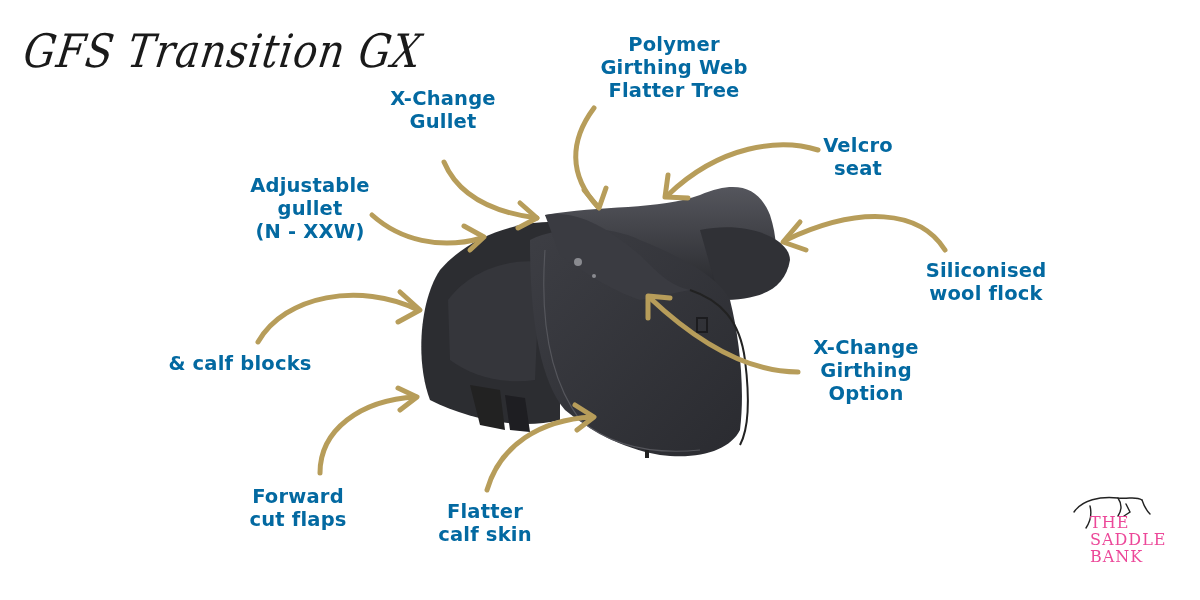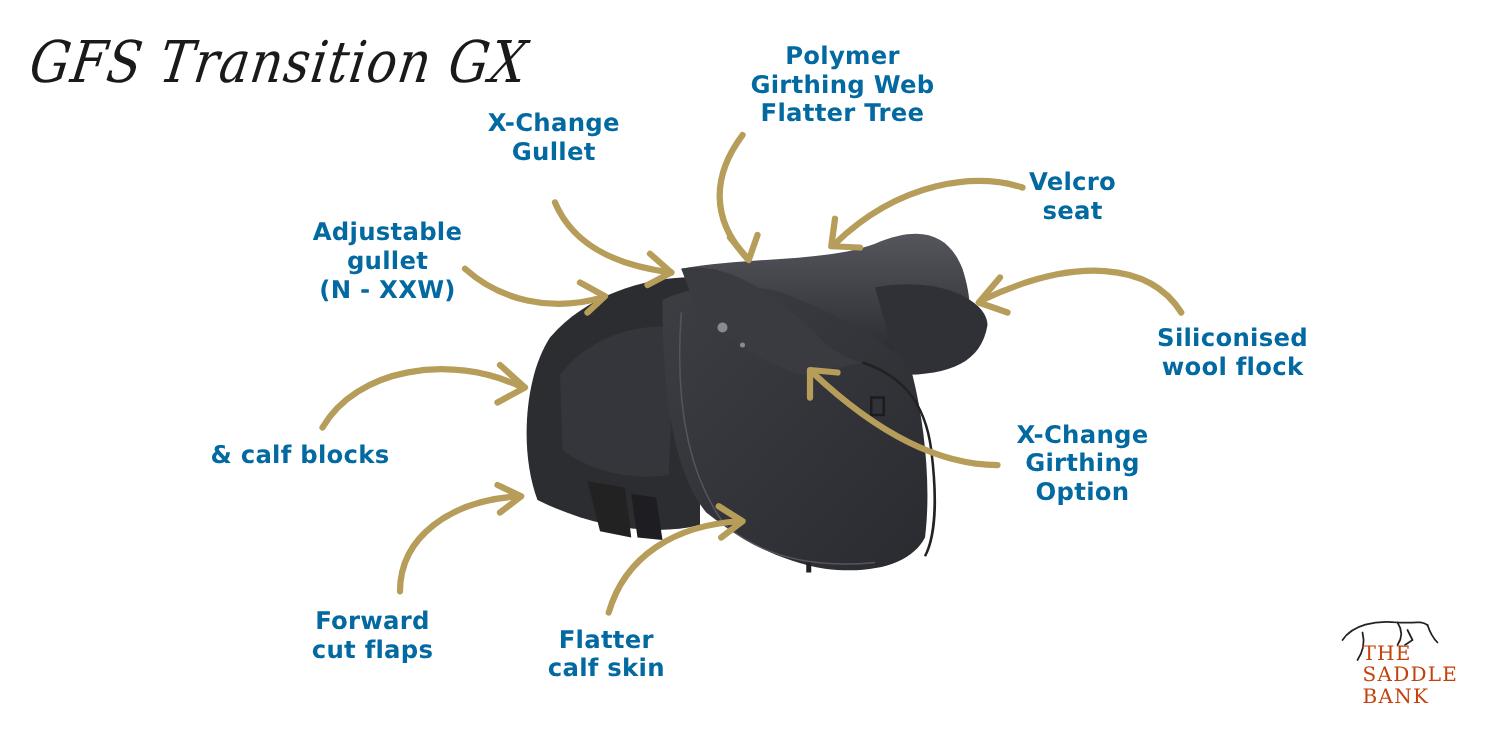--- a/index.html
+++ b/index.html
@@ -21,21 +21,21 @@
     font-size: 19.5px; line-height: 23px; letter-spacing: 0.2px;
   }
   .label span { display: block; white-space: nowrap; }
   svg.layer { position: absolute; left: 0; top: 0; }
   .logo {
     position: absolute; left: 1060px; top: 490px; width: 120px; height: 100px;
   }
   .logo-text {
     position: absolute; left: 30px; top: 24px;
     font-family: "DejaVu Serif", serif; font-size: 16px;
-    line-height: 17px; color: #c2410c; letter-spacing: 1px;
+    line-height: 17px; color: #ec4899; letter-spacing: 1px;
   }
   .logo-text span { display: block; }
 </style>
 </head>
 <body>
 
 <div class="title">GFS Transition GX</div>
 
 <svg class="layer" width="1200" height="600">
   <defs>

